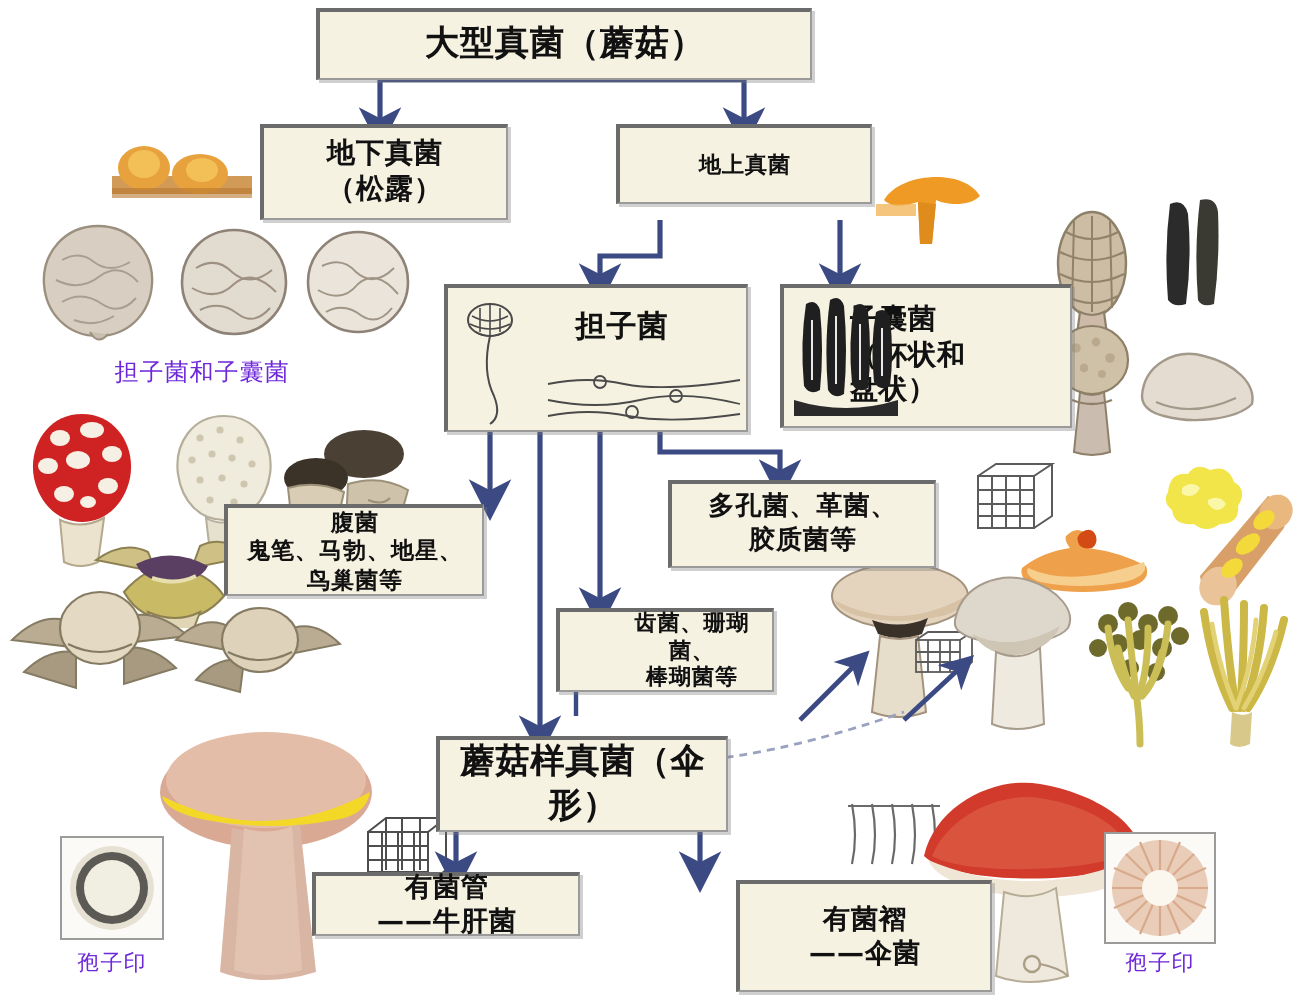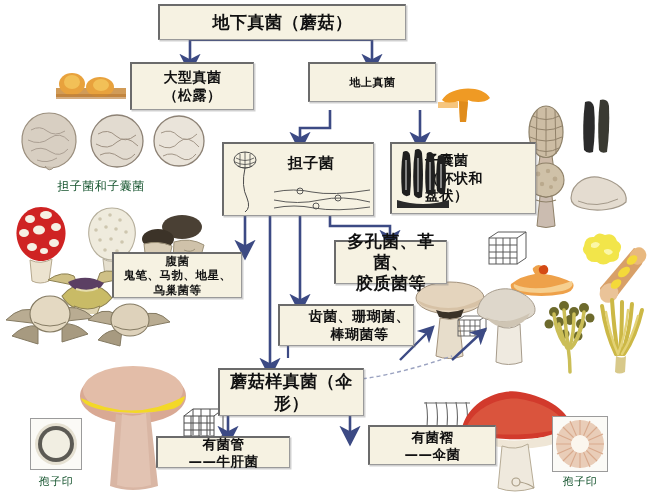--- a/index.html
+++ b/index.html
@@ -28,21 +28,21 @@
     font-weight:600;
     letter-spacing:.5px;
     z-index:6;
   }
   .box .txt{width:100%;white-space:pre-line;}
   .illo{position:absolute;z-index:2;pointer-events:none;}
   .illo svg{display:block;}
   .caption{
     position:absolute;
     font-size:11px;
-    color:#14532d;
+    color:#6d28d9;
     text-align:center;
     z-index:5;
     letter-spacing:.5px;
     font-weight:500;
   }
   .sporeframe{
     position:absolute;
     box-sizing:border-box;
     border:1.5px solid #9b9b9b;
     background:#fdfdfb;
@@ -463,25 +463,25 @@
           <path d="M4,37 L50,17"></path>
       </g>
       <circle cx="27" cy="27" r="9" fill="#fbf6ee"></circle>
     </svg>
   </div>
   <div class="caption" style="left:538px;top:474px;width:84px;">孢子印</div>
 
   <div class="caption" style="left:16px;top:178px;width:170px;font-size:12px;">担子菌和子囊菌</div>
 
   <div class="box" style="left:158px;top:4px;width:248px;height:36px;font-size:17px;">
-    <span class="txt">地下真菌（蘑菇）</span>
+    <span class="txt">大型真菌（蘑菇）</span>
   </div>
 
   <div class="box" style="left:130px;top:62px;width:124px;height:48px;font-size:14px;">
-    <span class="txt">大型真菌
+    <span class="txt">地下真菌
 （松露）</span>
   </div>
 
   <div class="box" style="left:308px;top:62px;width:128px;height:40px;font-size:11px;">
     <span class="txt">地上真菌</span>
   </div>
 
   <div class="box" style="left:222px;top:142px;width:152px;height:74px;font-size:15px;align-items:flex-start;justify-content:center;">
     <span class="txt" style="margin-top:10px;padding-left:25px;">担子菌</span>
     <svg style="position:absolute;left:4px;top:6px;" width="46" height="64" viewBox="0 0 46 64">
@@ -526,37 +526,37 @@
       </g>
     </svg>
   </div>
 
   <div class="box" style="left:112px;top:252px;width:130px;height:46px;font-size:11.5px;">
     <span class="txt">腹菌
 鬼笔、马勃、地星、
 鸟巢菌等</span>
   </div>
 
-  <div class="box" style="left:334px;top:240px;width:113px;height:44px;font-size:17px;text-align:center;">
+  <div class="box" style="left:334px;top:240px;width:134px;height:44px;font-size:13px;text-align:center;">
     <span class="txt">多孔菌、革菌、
 胶质菌等</span>
   </div>
 
-  <div class="box" style="left:278px;top:304px;width:136px;height:42px;font-size:14px;padding-left:26px;">
+  <div class="box" style="left:278px;top:304px;width:109px;height:42px;font-size:11px;padding-left:26px;">
     <span class="txt">齿菌、珊瑚菌、
 棒瑚菌等</span>
   </div>
 
   <div class="box" style="left:218px;top:368px;width:146px;height:48px;font-size:17px;">
     <span class="txt">蘑菇样真菌（伞形）</span>
   </div>
 
   <div class="box" style="left:156px;top:436px;width:134px;height:32px;font-size:13.5px;">
     <span class="txt">有菌管
 ——牛肝菌</span>
   </div>
 
-  <div class="box" style="left:368px;top:425px;width:128px;height:40px;font-size:13.5px;">
+  <div class="box" style="left:368px;top:440px;width:128px;height:56px;font-size:13.5px;">
     <span class="txt">有菌褶
 ——伞菌</span>
   </div>
 
 </div>
 
 </body></html>

